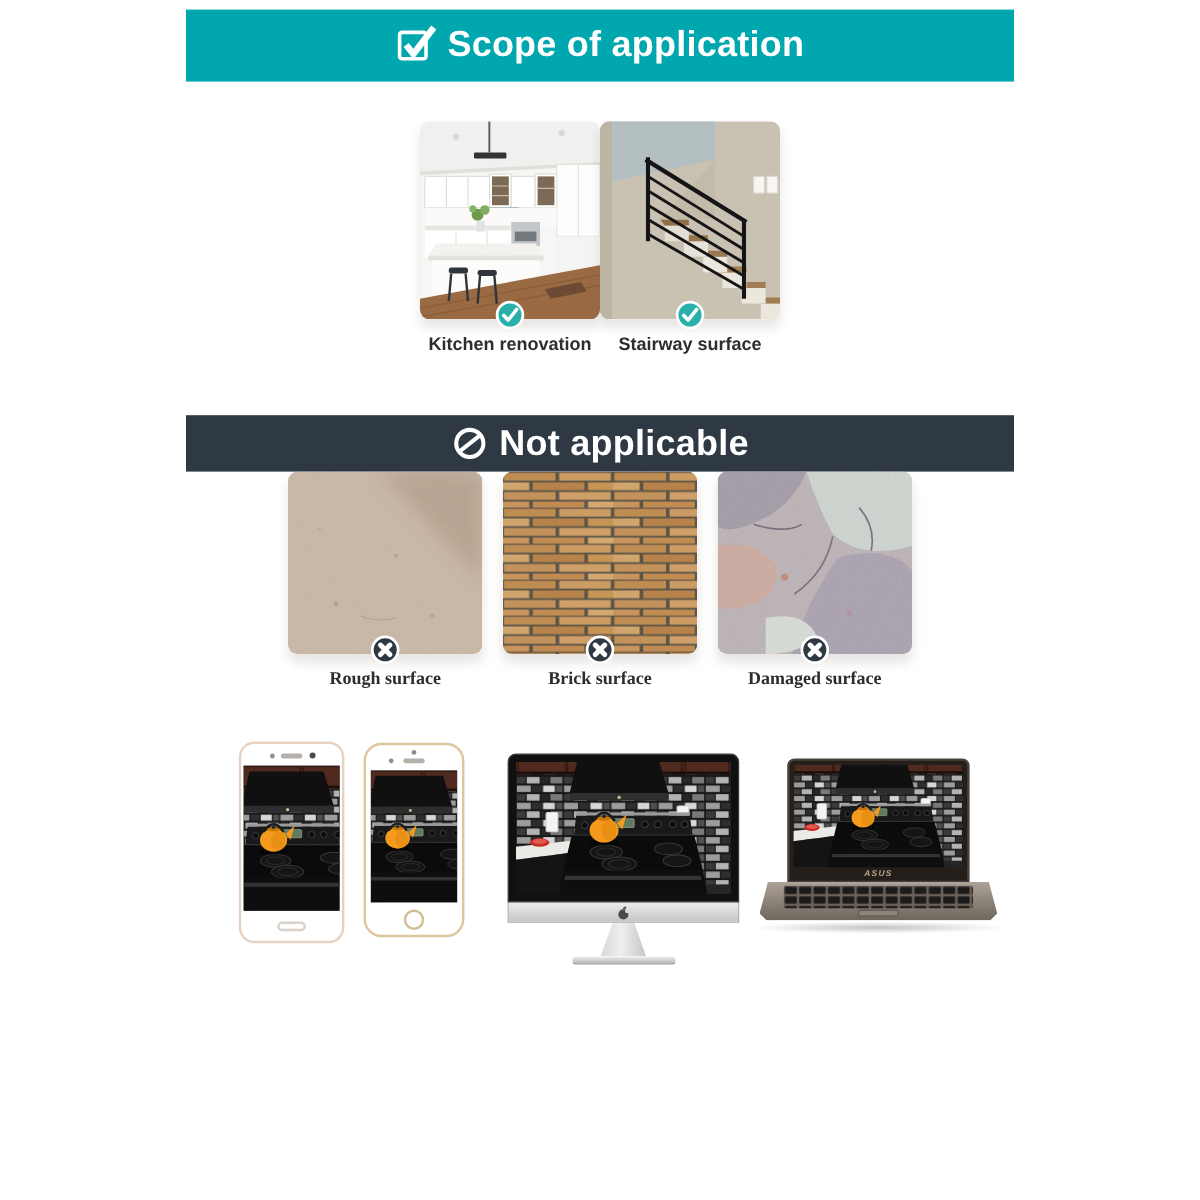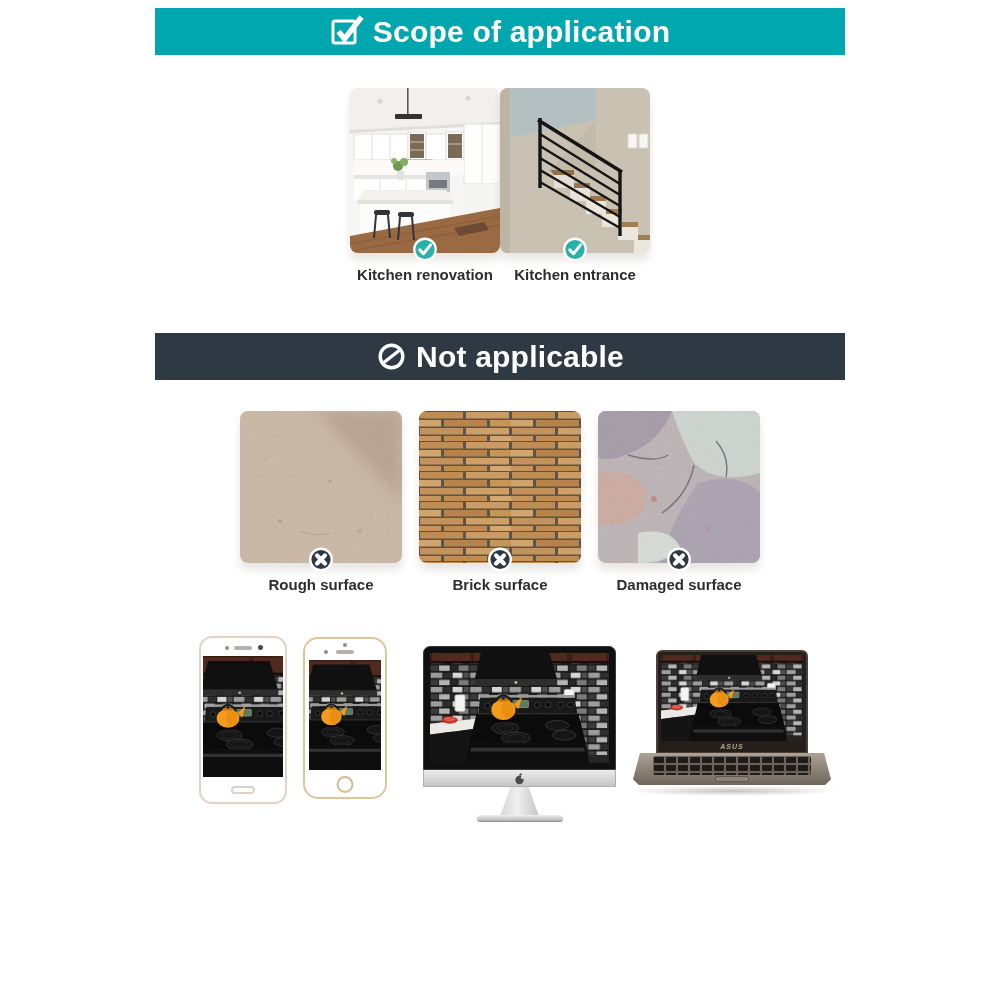--- a/index.html
+++ b/index.html
@@ -5,30 +5,30 @@
   * { margin:0; padding:0; box-sizing:border-box; }
   html,body { width:1000px; height:1000px; background:#fff;
     font-family:"Liberation Sans", sans-serif; overflow:hidden; }
 
   
   .banner { width:690px; margin:0 auto; display:flex; align-items:center;
     justify-content:center; gap:9px; color:#fff; font-weight:700; }
   .banner-title { font-size:30px; letter-spacing:.2px; }
   .banner-teal { background:var(--color-teal,#00a7ae); }
   .banner-dark { background:var(--color-dark,#2e3943); }
-  #banner-scope { height:47px; margin-top:8px; }
+  #banner-scope { height:60px; margin-top:8px; }
   #banner-na    { height:47px; margin-top:50px;align-items:center; }
   #banner-color { height:50px; margin-top:44px; }
   .banner-icon { display:block; }
   .banner-icon.checkbox { margin-top:-6px; }
 
   
   .cards { display:flex; justify-content:center; }
   #row-applicable { margin-top:33px; }
-  #row-na { margin-top:31px; gap:17px; }
+  #row-na { gap:17px;font-family:Liberation Serif, serif; }
   .card { display:flex; flex-direction:column; align-items:center; }
   .photo-wrap { position:relative; }
   .photo { border-radius:8px; overflow:hidden; display:block;
     box-shadow:0 7px 9px rgba(120,115,108,.18); }
   #row-applicable .photo { width:150px; height:165px; }
   #row-na .photo { width:162px; height:152px; }
   .photo svg { display:block; width:100%; height:100%; }
   .badge { position:absolute; left:50%; bottom:-9px; transform:translateX(-50%);
     width:25px; height:25px; }
   .card-label { margin-top:13px; font-size:15px; font-weight:700;
@@ -399,21 +399,21 @@
       <div class="photo-wrap">
         <div class="photo">
             <svg>
               <use href="#ph-stairs"></use>
             </svg>
           </div>
         <svg class="badge">
             <use href="#badge-check"></use>
           </svg>
       </div>
-      <div class="card-label">Kitchen entrance</div>
+      <div class="card-label">Stairway surface</div>
     </div>
   </div>
 </div>
 
 <div>
   <div id="banner-na" class="banner banner-dark">
     <svg class="banner-icon" width="31" height="31" viewBox="0 0 31 31">
       <circle cx="15.5" cy="15.5" r="11.3" fill="none" stroke="#fff" stroke-width="3.4"></circle>
       <line x1="7.8" y1="21.5" x2="23.2" y2="9.5" stroke="#fff" stroke-width="3.4"></line>
     </svg>

